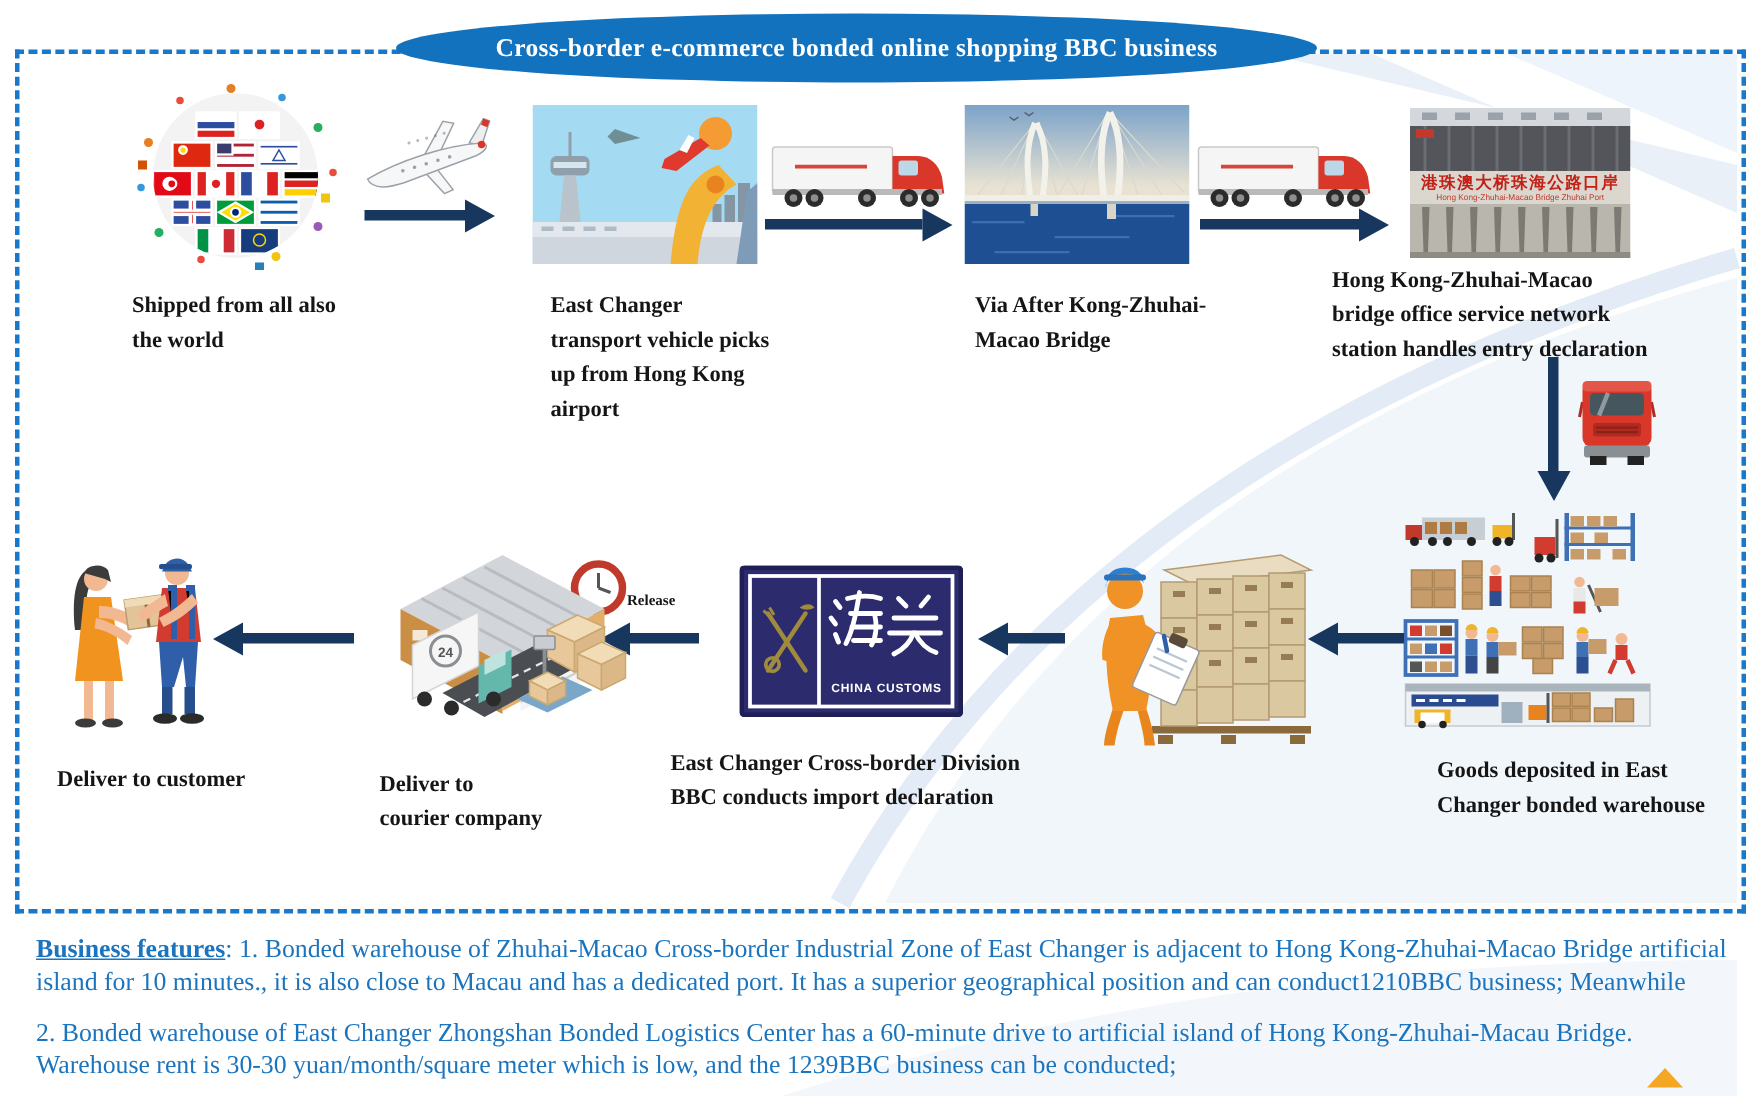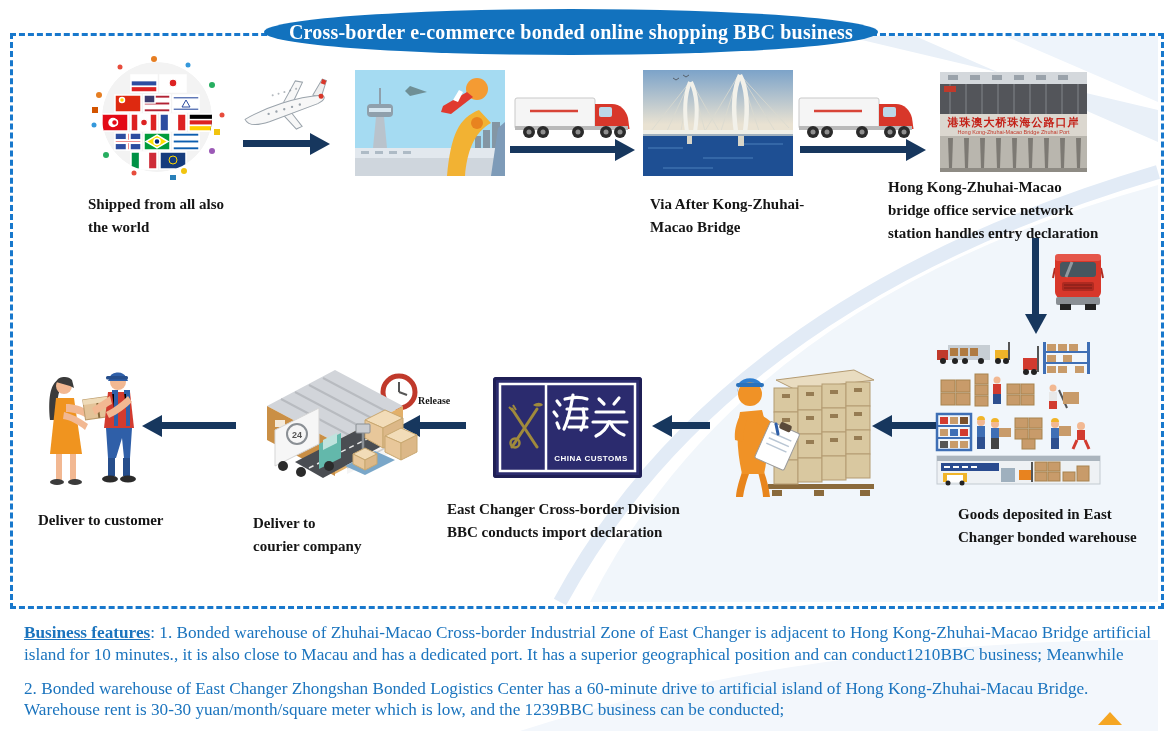--- a/index.html
+++ b/index.html
@@ -6,21 +6,21 @@
   #canvas{position:relative;width:1172px;height:731px;background:#fff;overflow:hidden;
           font-family:"Liberation Serif",serif;}
   
   #bg-swoosh{position:absolute;left:0;top:0;z-index:0;}
   
   #frame{position:absolute;left:10px;top:33px;width:1148px;height:570px;
          border:3px dashed #1878CC;z-index:1;}
   
   #title-oval{position:absolute;left:264px;top:9px;width:614px;height:46px;z-index:3;
       background:#1272BE;border-radius:50%;display:flex;align-items:center;justify-content:center;}
-  #title-oval span{color:#fff;font-weight:bold;font-size:20px;letter-spacing:.2px;}
+  #title-oval span{color:#fff;font-weight:bold;font-size:17px;letter-spacing:.2px;}
   
   .step-label{position:absolute;z-index:2;font-weight:bold;font-size:15px;line-height:23px;color:#151515;}
   
   .arrow-r,.arrow-l{position:absolute;height:7px;background:#17375E;z-index:2;}
   .arrow-r::after{content:"";position:absolute;left:100%;top:50%;transform:translateY(-50%);
       border-left:20px solid #17375E;border-top:11px solid transparent;border-bottom:11px solid transparent;}
   .arrow-l::before{content:"";position:absolute;right:100%;top:50%;transform:translateY(-50%);
       border-right:20px solid #17375E;border-top:11px solid transparent;border-bottom:11px solid transparent;}
   .arrow-d{position:absolute;width:7px;background:#17375E;z-index:2;}
   .arrow-d::after{content:"";position:absolute;top:100%;left:50%;transform:translateX(-50%);
@@ -219,20 +219,21 @@
         </g>
       <line x1="25" y1="18" x2="25" y2="34" stroke="#8fa0ac" stroke-width="2"></line>
       <rect x="12" y="34" width="26" height="13" rx="4" fill="#8fa0ac"></rect>
       <rect x="14" y="38" width="22" height="4" fill="#d6e6ef"></rect>
       <polygon points="21,47 29,47 32,78 18,78" fill="#b9c3cc"></polygon>
       <polygon points="136,106 143,58 150,52 150,106" fill="#7e9bb8"></polygon>
       <path d="M92,106 C96,64 104,48 124,40 L136,53 C119,62 112,82 110,106 Z" fill="#f2b233"></path>
       <circle cx="122" cy="53" r="6" fill="#e8831f"></circle>
     </svg>
   </div>
+  <div class="step-label" style="left:367px;top:193px;width:150px;">East Changer transport vehicle picks up from Hong Kong airport</div>
 
   <div class="img-box" style="left:514px;top:90px;">
     <svg width="118" height="52">
       <rect x="1" y="8" width="80" height="31" rx="2" fill="#f5f5f5" stroke="#c9c9c9"></rect>
       <line x1="16" y1="21" x2="64" y2="21" stroke="#d84438" stroke-width="2.5"></line>
       <path d="M81,14 h17 c8,0 14,6 16,14 l1.5,11 h-34.5 Z" fill="#d8372a"></path>
       <rect x="85" y="17" width="13" height="10" rx="2" fill="#bcd8e8"></rect>
       <rect x="1" y="36" width="113" height="4" fill="#b9b9b9"></rect>
       <g fill="#2b2b2b">
           <circle cx="15" cy="42" r="6"></circle>

